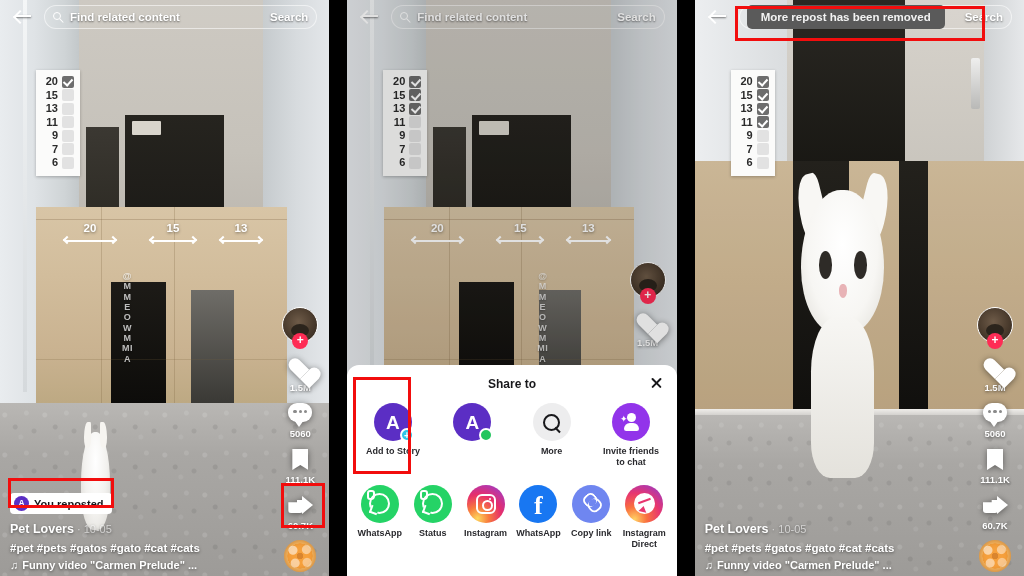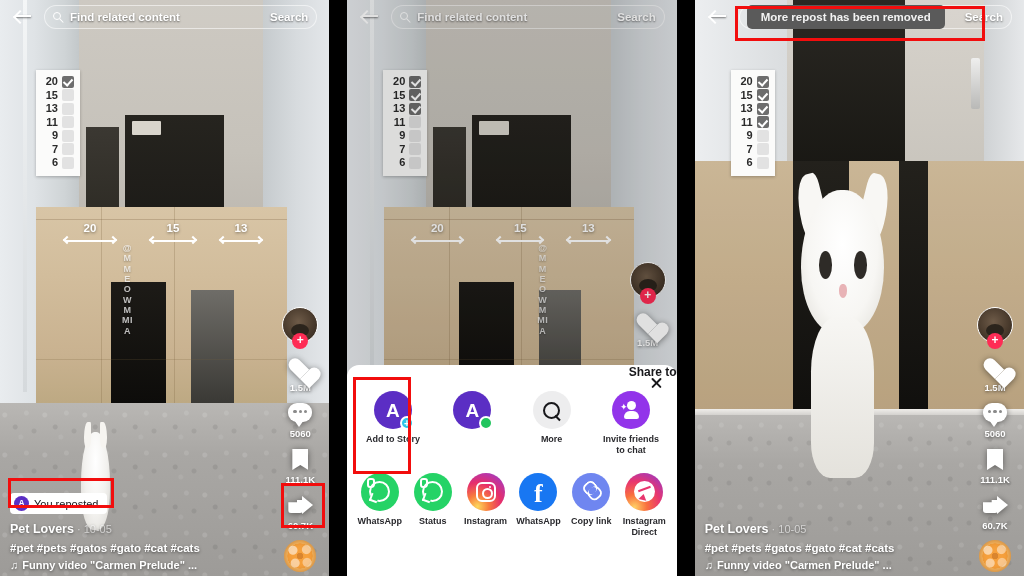--- a/index.html
+++ b/index.html
@@ -215,21 +215,21 @@
   .meas .arrow i, .meas .arrow b {
     position:absolute; top:1.2px; width:6px; height:6px; border-top:2px solid #fff;
   }
   .meas .arrow i { left:4%; border-left:2px solid #fff; transform:rotate(-45deg); }
   .meas .arrow b { right:4%; border-right:2px solid #fff; transform:rotate(45deg); }
 
   
   .watermark {
     position:absolute; color:rgba(255,255,255,.72); font-size:9px; font-weight:700;
     letter-spacing:.5px; line-height:1.15; width:11px; text-align:center;
-    text-shadow:0 1px 2px rgba(0,0,0,.3); word-break:break-all;
+    text-shadow:0 1px 2px rgba(0,0,0,.3); word-break:break-all;margin-top:28px;
   }
 
   
   .rail { position:absolute; right:6px; bottom:4px; width:46px;
     display:flex; flex-direction:column; align-items:center; }
   .rail .item { display:flex; flex-direction:column; align-items:center; margin-bottom:6px; }
   .rail .cnt { color:#fff; font-size:9.5px; font-weight:700; margin-top:1px;
     text-shadow:0 1px 3px rgba(0,0,0,.55); }
   .avatar-wrap { position:relative; width:36px; height:42px; margin-bottom:4px; }
   .avatar {
@@ -296,40 +296,41 @@
   
   .meta { position:absolute; left:10px; bottom:5px; width:252px; }
   .repost-pill {
     display:inline-flex; align-items:center; gap:5px;
     background:#fff; border-radius:4px; padding:3px 9px 3px 4px; margin-bottom:5px;
   }
   .repost-pill .rp-av {
     width:15px; height:15px; border-radius:50%; background:#5b2ec4;
     color:#fff; font-size:8.5px; font-weight:700; text-align:center; line-height:15px;
   }
-  .repost-pill .rp-tx { font-size:11px; font-weight:400; color:#15161a; }
+  .repost-pill .rp-tx { font-size:11px; font-weight:700; color:#15161a; }
   .m-user { font-size:12.5px; font-weight:700; color:#fff;
     text-shadow:0 1px 3px rgba(0,0,0,.5); display:inline; }
   .m-date { font-size:11px; font-weight:400; color:rgba(255,255,255,.62);
     text-shadow:0 1px 3px rgba(0,0,0,.5); display:inline; margin-left:3px; }
   .m-tags { font-size:11.5px; font-weight:600; color:#fff; margin-top:5px;
     text-shadow:0 1px 3px rgba(0,0,0,.5); }
   .m-music { font-size:11px; font-weight:600; color:#fff; margin-top:5px;
     text-shadow:0 1px 3px rgba(0,0,0,.5); display:flex; align-items:center; gap:4px; }
 
   
   .redbox { position:absolute; border:3px solid #f20d0d; pointer-events:none; z-index:40; }
 
   
   .sheet {
     position:absolute; left:0; right:0; bottom:0; height:211px;
     background:#fff; border-radius:12px 12px 0 0; z-index:30;
   }
   .sheet-title {
-    text-align:right; font-size:12px; font-weight:700; color:#18181b;
+    text-align:center; font-size:12px; font-weight:700; color:#18181b;
+    padding-top:12px;
   }
   .sheet-close {
     position:absolute; right:14px; top:11px; width:13px; height:13px;
   }
   .sheet-close::before, .sheet-close::after {
     content:""; position:absolute; left:0; top:6px; width:13px; height:1.8px;
     background:#18181b; border-radius:1px;
   }
   .sheet-close::before { transform:rotate(45deg); }
   .sheet-close::after { transform:rotate(-45deg); }

